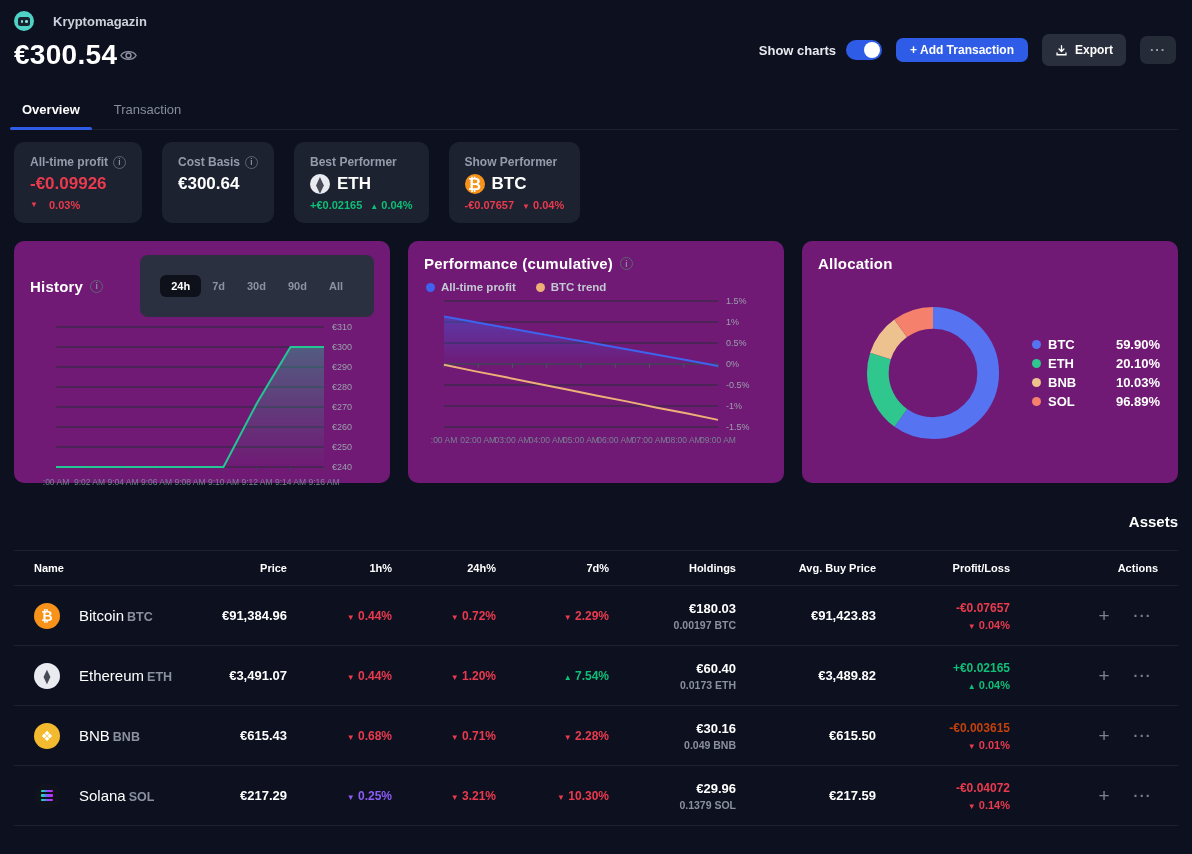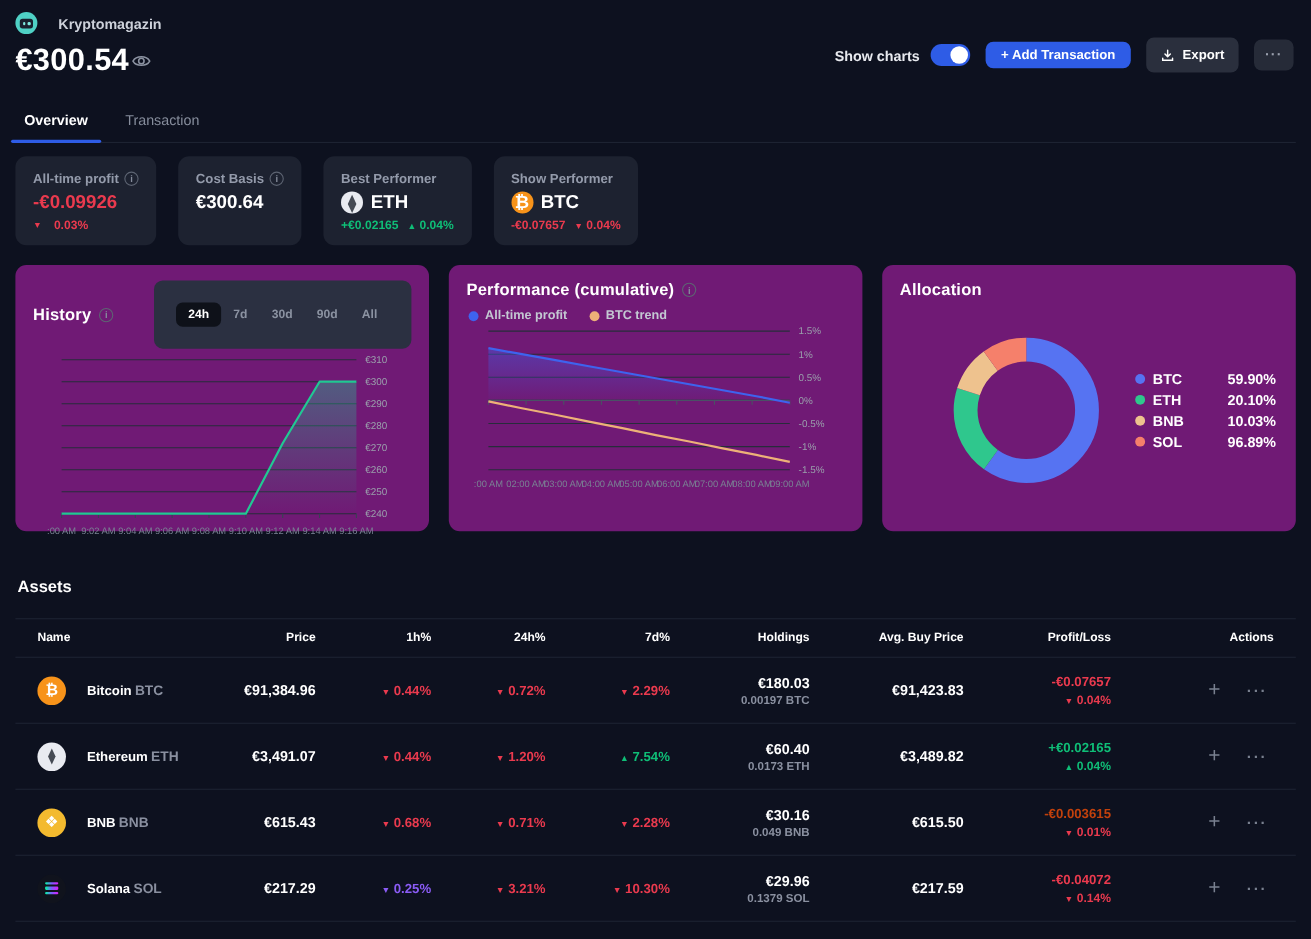--- a/index.html
+++ b/index.html
@@ -67,31 +67,31 @@
   .legend-item { display:flex; align-items:center; gap:6px; font-size:11.5px; font-weight:600; color:#c3c8d2; }
   .legend-dot { width:9px; height:9px; border-radius:50%; }
   .alloc-body { display:flex; align-items:center; height:190px; margin-top:6px; }
   .donut-wrap { flex:1; display:flex; justify-content:center; padding-left:16px; }
   .alloc-legend { width:128px; margin-right:2px; }
   .alloc-row { display:flex; align-items:center; gap:7px; height:19px; font-size:13px; font-weight:800; }
   .alloc-pct { margin-left:auto; }
   svg text { font-family:"Liberation Sans","DejaVu Sans",sans-serif; }
 
   
-  .assets-title { font-size:15px; font-weight:800; margin-top:42px; padding-left:2px; }
+  .assets-title { font-size:15px; font-weight:800; margin-top:30px; padding-left:2px;text-align:right; }
   .atable { margin-top:20px; }
   .arow { display:grid; grid-template-columns:180px 73px 105px 104px 113px 127px 140px 134px 1fr;
           align-items:center; padding:0 20px; border-bottom:1px solid #1d2332; }
   .arow.head { border-top:1px solid #1d2332; height:36px; }
   .arow.body { height:60px; }
   .th { font-size:11px; font-weight:700; color:#fff; text-align:right; white-space:nowrap; }
   .th.first { text-align:left; }
   .cell { text-align:right; white-space:nowrap; }
   .cell.first { text-align:left; display:flex; align-items:center; gap:9px; }
-  .c-name { font-size:12px; font-weight:700;padding-left:10px; }
+  .c-name { font-size:15px; font-weight:400;padding-left:10px; }
   .c-sym { font-size:12.5px; font-weight:700; color:#8a90a0; margin-left:3px; }
   .c-price { font-size:13px; font-weight:700; }
   .c-pct { font-size:12px; font-weight:700; }
   .hold1 { font-size:13px; font-weight:700; }
   .hold2 { font-size:10.5px; font-weight:600; color:#8a90a0; margin-top:3px; }
   .pl1 { font-size:12px; font-weight:700; }
   .pl2 { font-size:11px; font-weight:700; margin-top:4px; }
   .cell.actions { display:flex; justify-content:flex-end; align-items:center; gap:24px; padding-right:6px; }
   .act-plus { color:#79808f; font-size:19px; font-weight:400; cursor:pointer; line-height:1; }
   .act-more { color:#79808f; font-size:14px; font-weight:800; letter-spacing:1.5px; cursor:pointer; line-height:1; }

